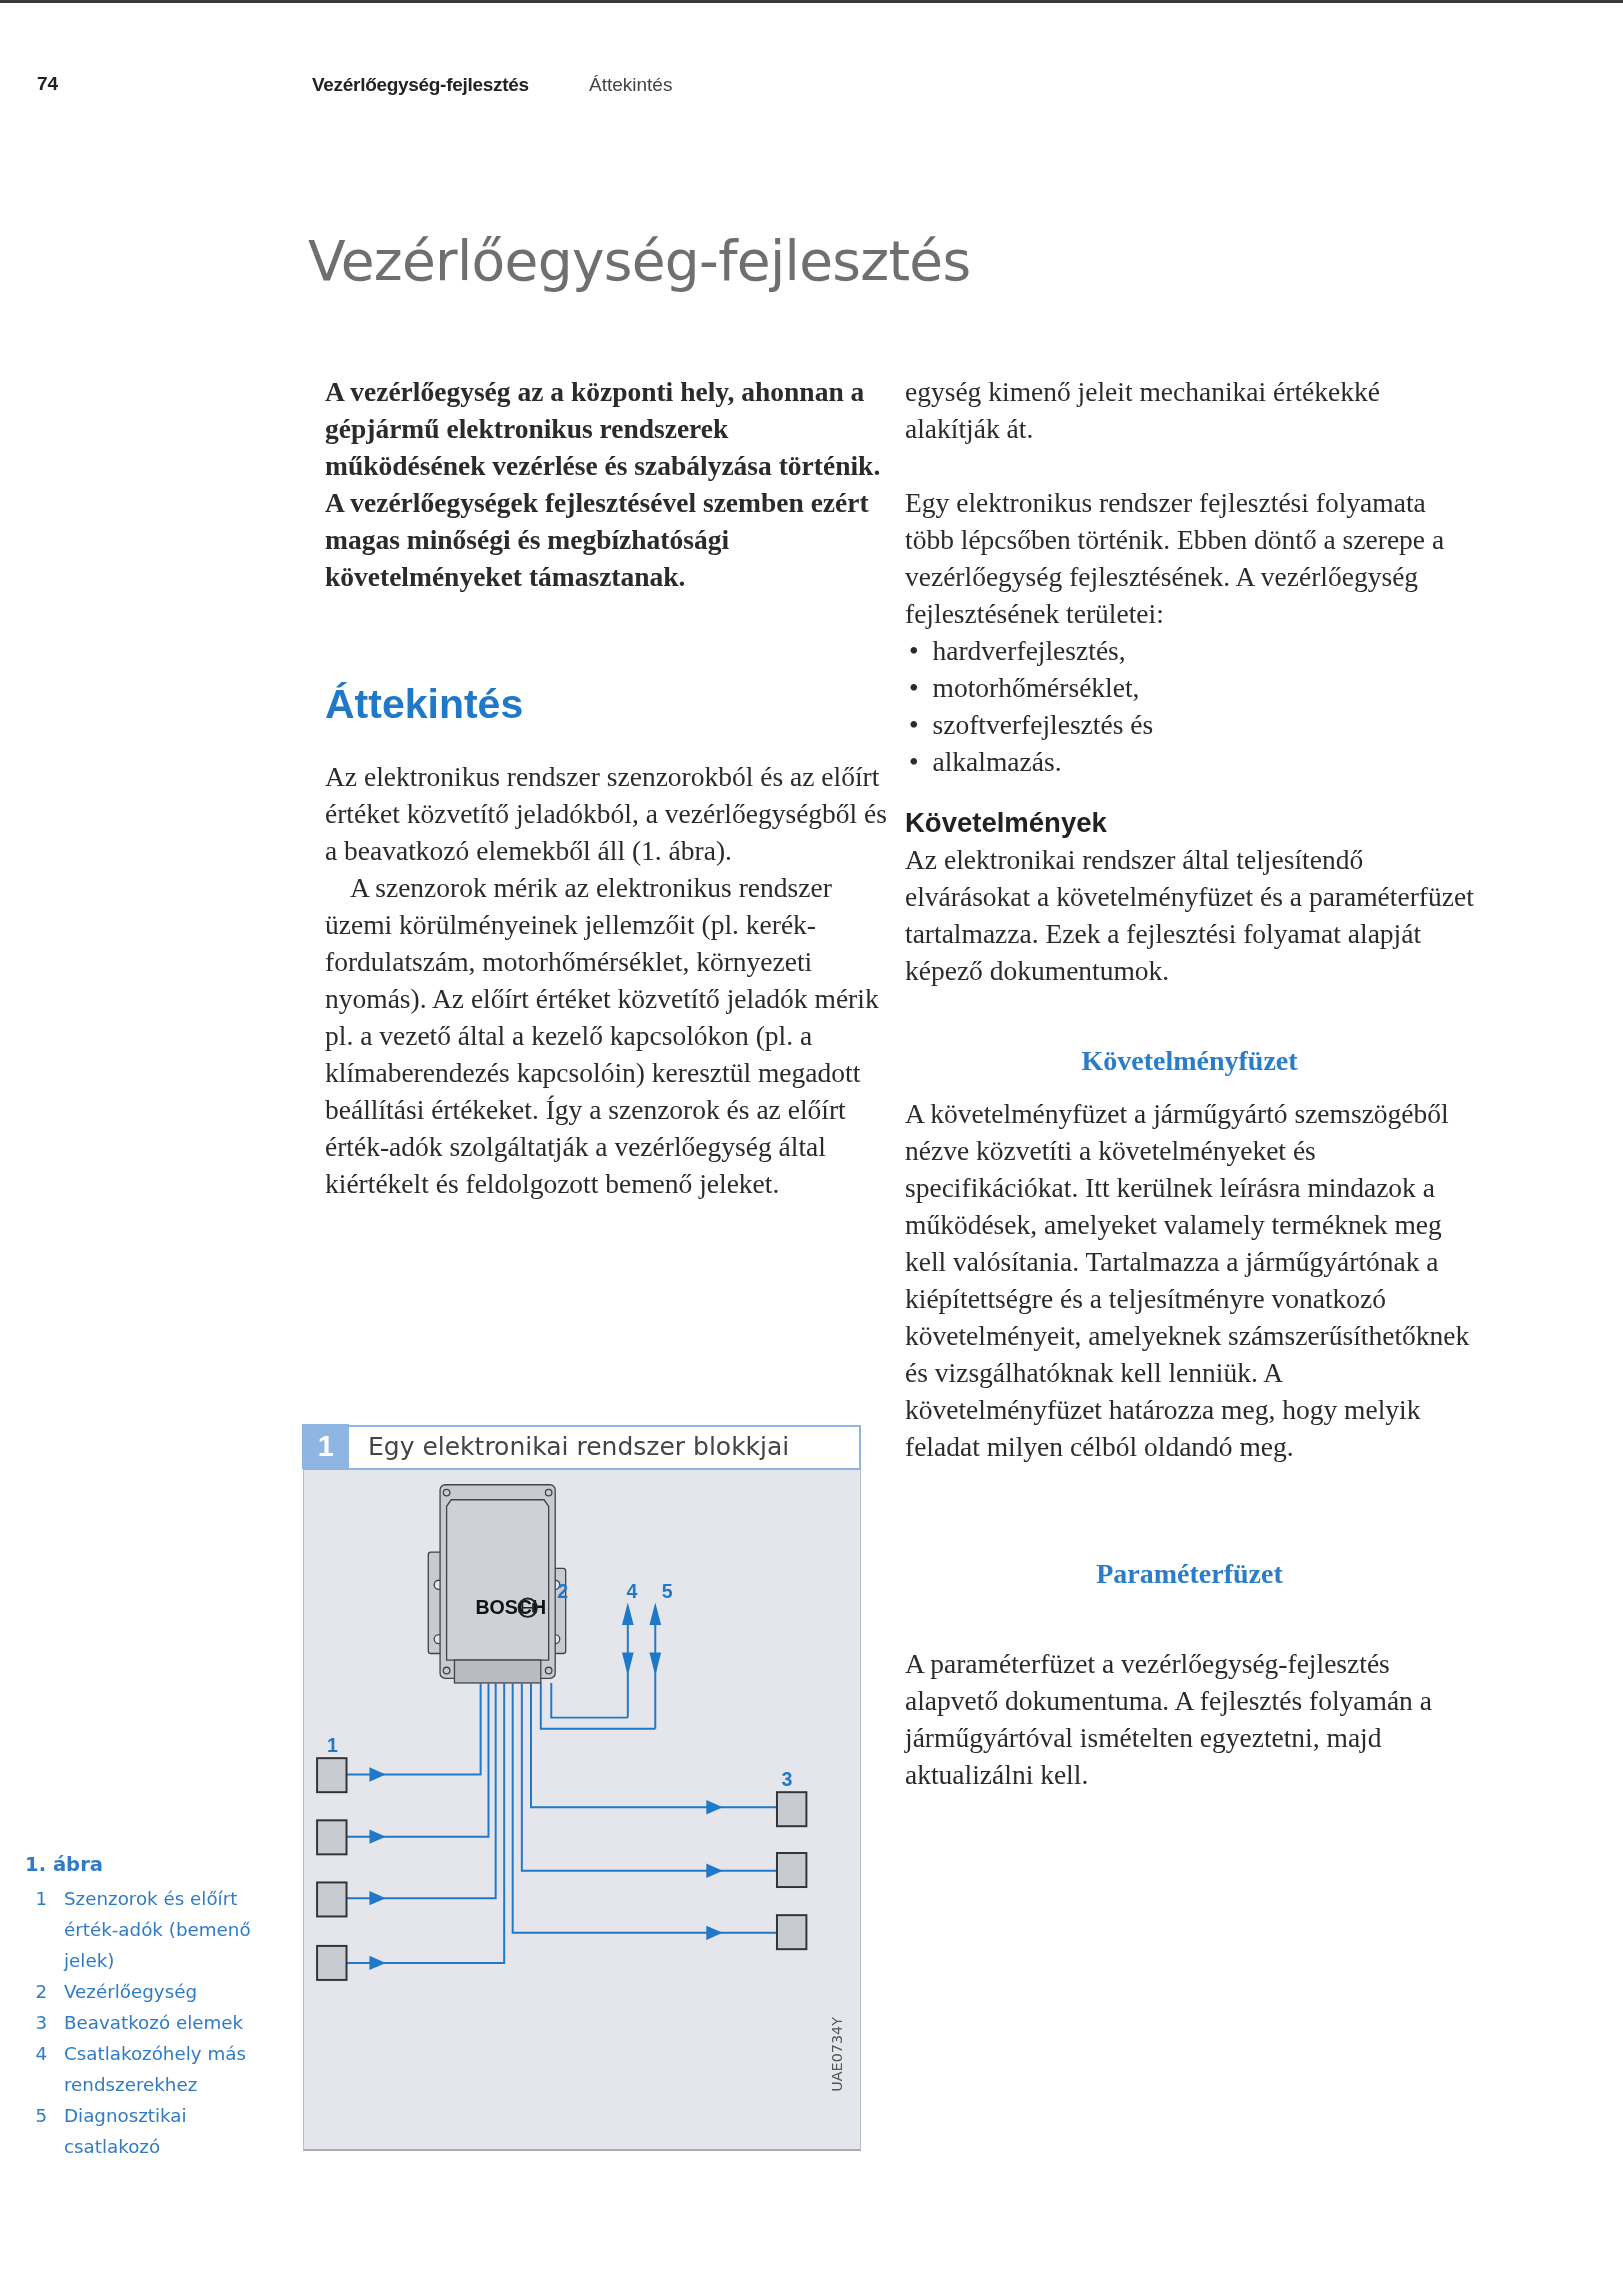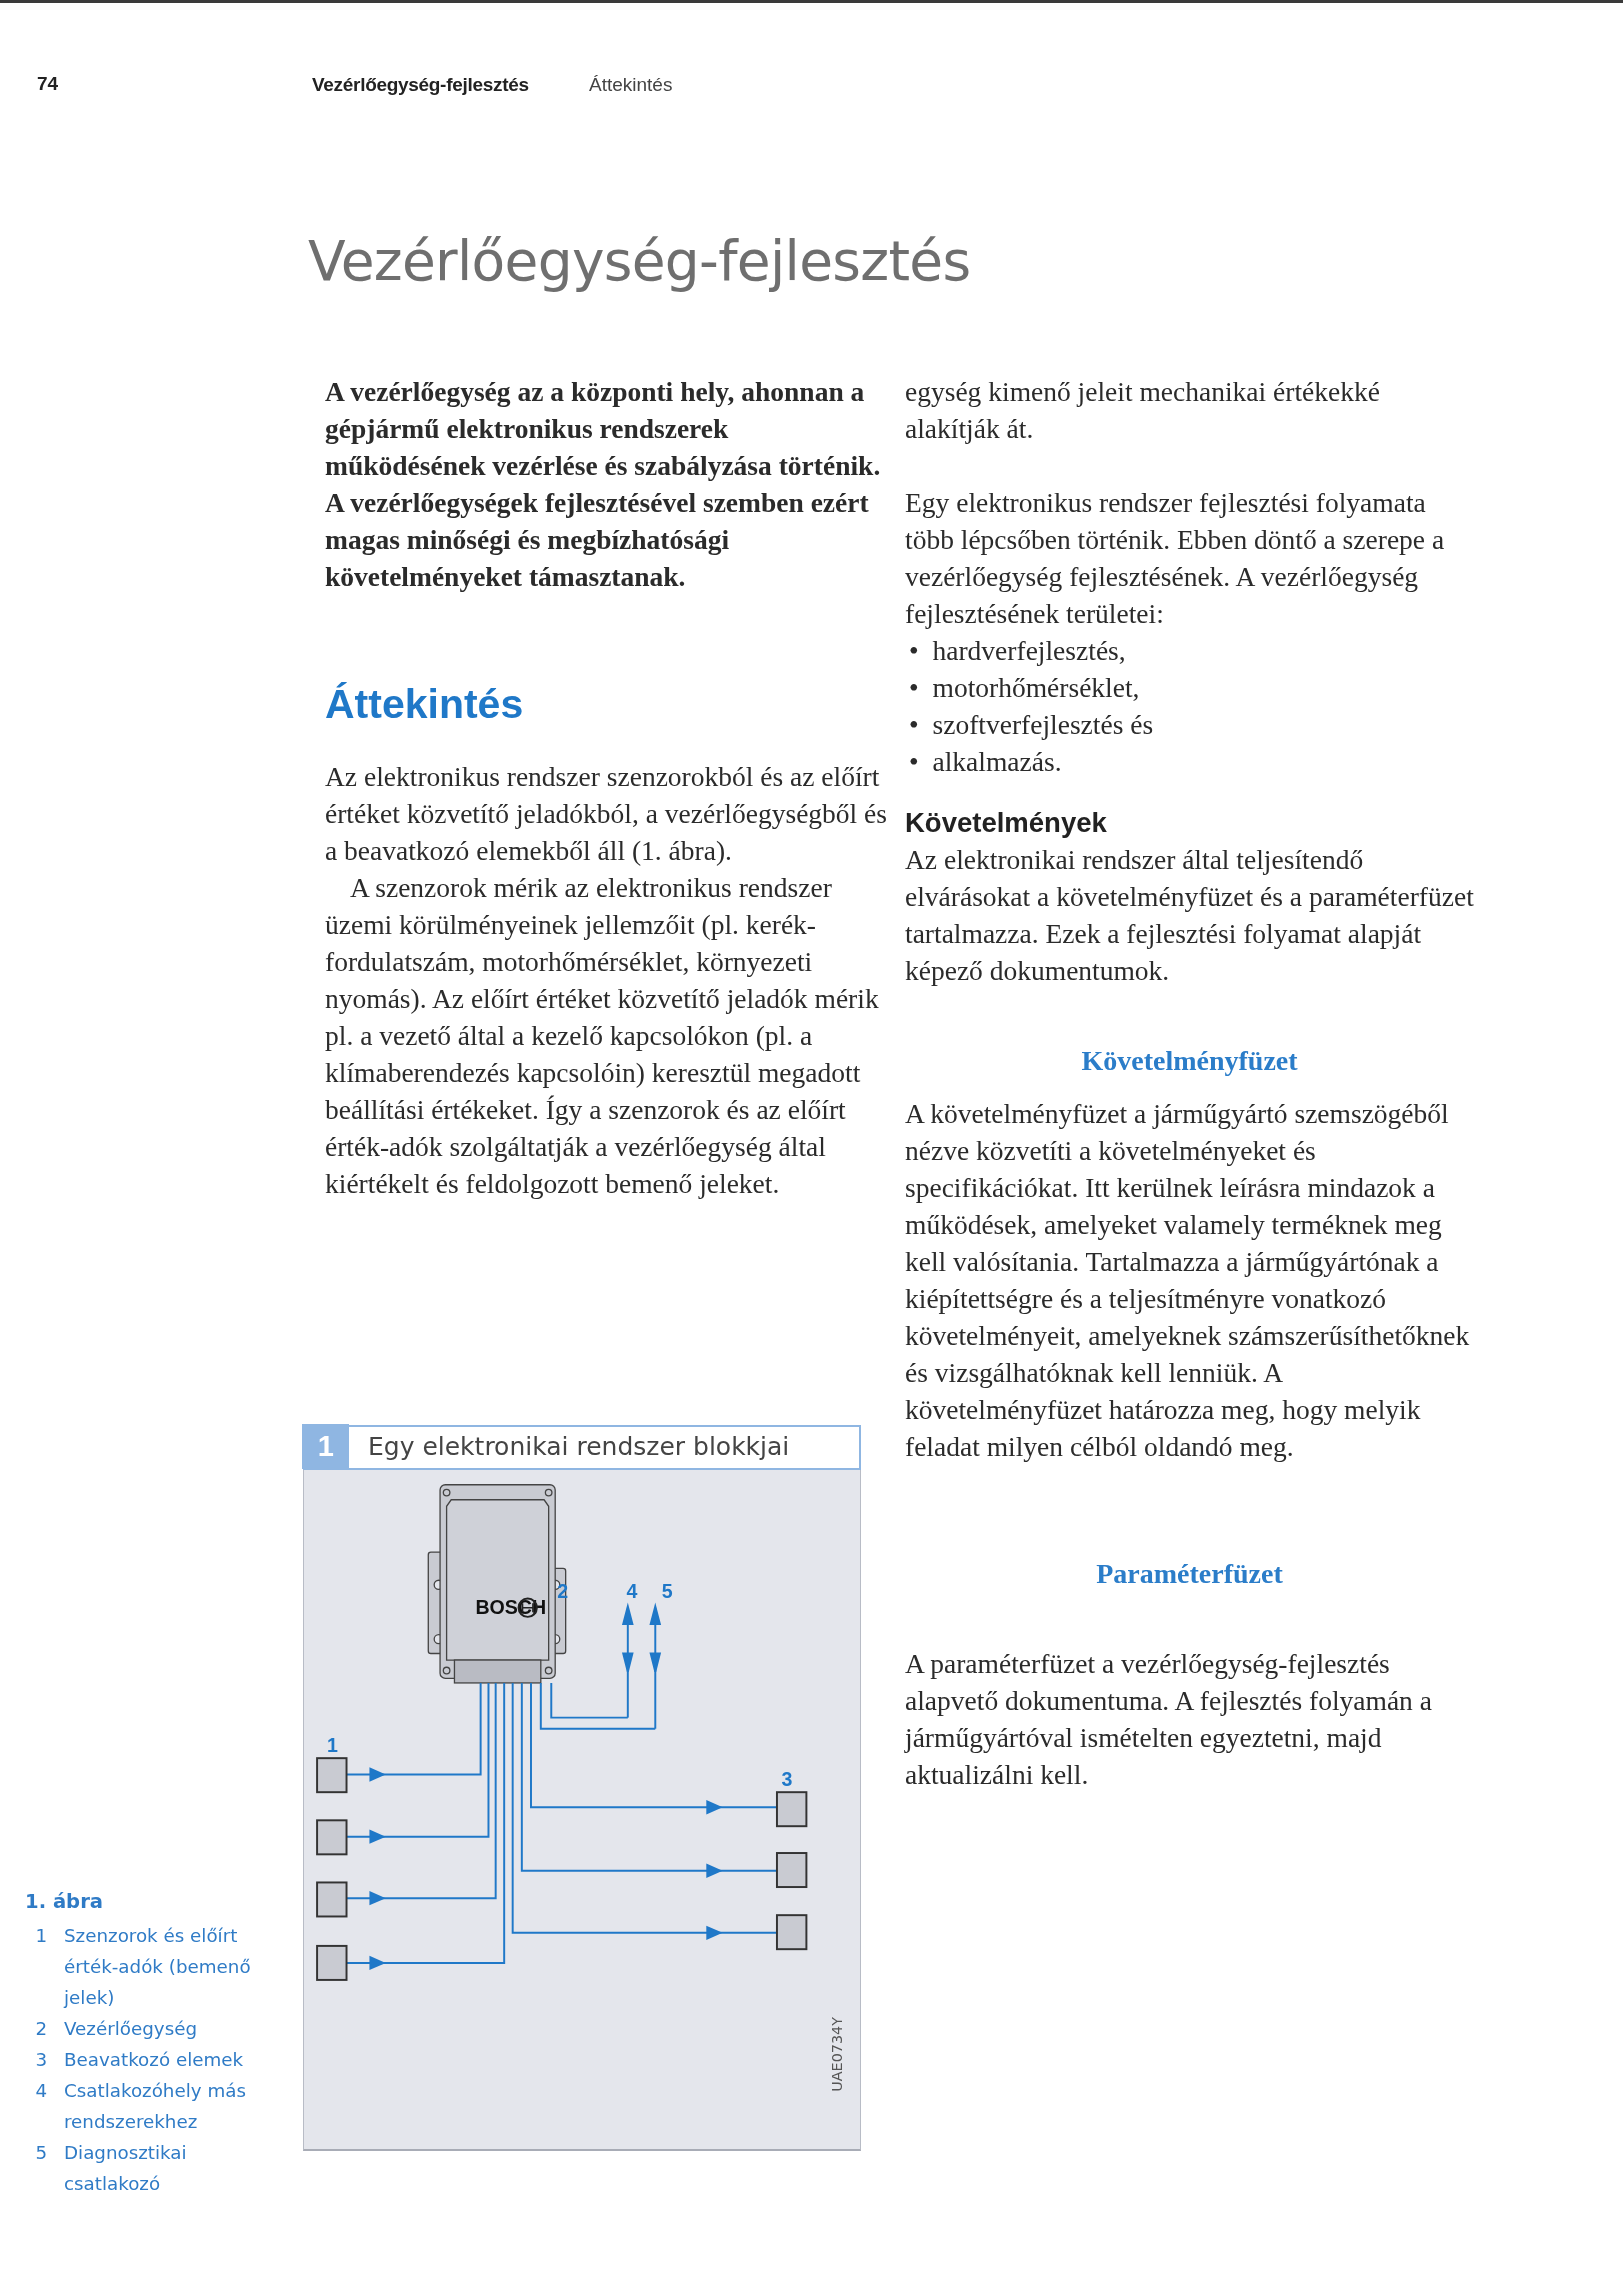--- a/index.html
+++ b/index.html
@@ -41,21 +41,21 @@
     color: #fff; font-family: "Liberation Sans", sans-serif; font-weight: bold; font-size: 29px;
     text-align: center; line-height: 45px; }
   .fig-title { position: absolute; left: 63px; top: 5.2px; font-family: "DejaVu Sans", sans-serif;
     font-size: 25px; color: #444; }
   .fig-body { position: absolute; left: 0; top: 45px; width: 558px; height: 681px; background: #e4e6ec;
     border-left: 1.3px solid #b8bcc6; border-right: 1.3px solid #b8bcc6; border-bottom: 2px solid #a8acb6; box-sizing: border-box; }
   .fig-body svg { position: absolute; left: 0; top: 0; }
 
   
   .caption { position: absolute; left: 25px; top: 1849px; width: 249px; font-family: "DejaVu Sans", sans-serif;
-    color: #2f7bc6; font-size: 18.3px; line-height: 31px; margin-top: 37px; }
+    color: #2f7bc6; font-size: 18.3px; line-height: 31px; }
   .cap-title { font-weight: bold; font-size: 19.6px; margin-bottom: 2.6px; }
   .cap-row { position: relative; padding-left: 39px; }
   .cap-num { position: absolute; left: 10.5px; top: 0; }
 </style>
 </head>
 <body>
 
 <div class="topline"></div>
 
 <header class="running-head">

